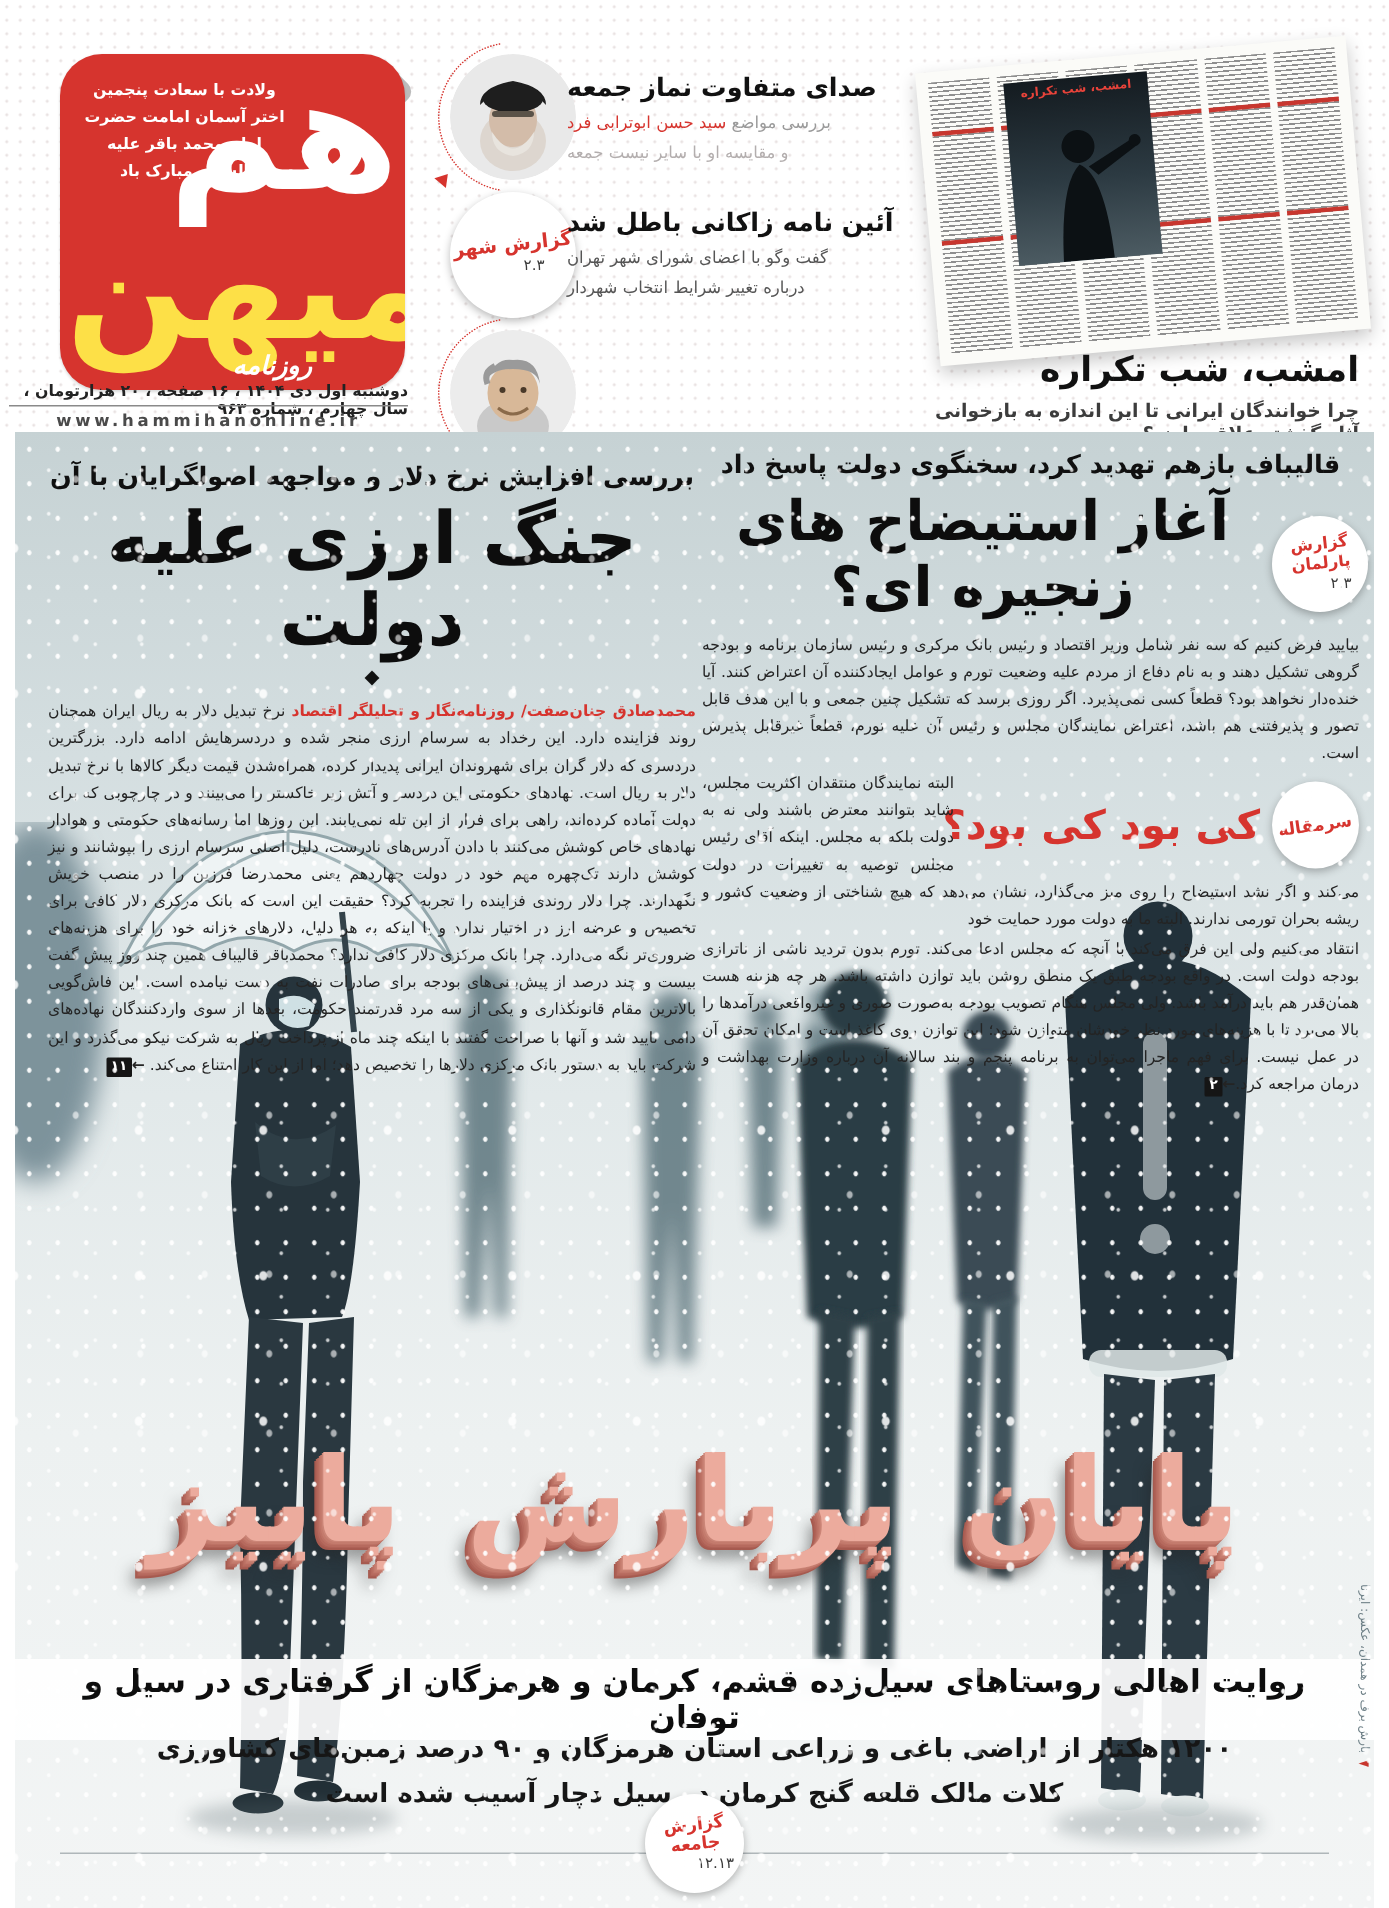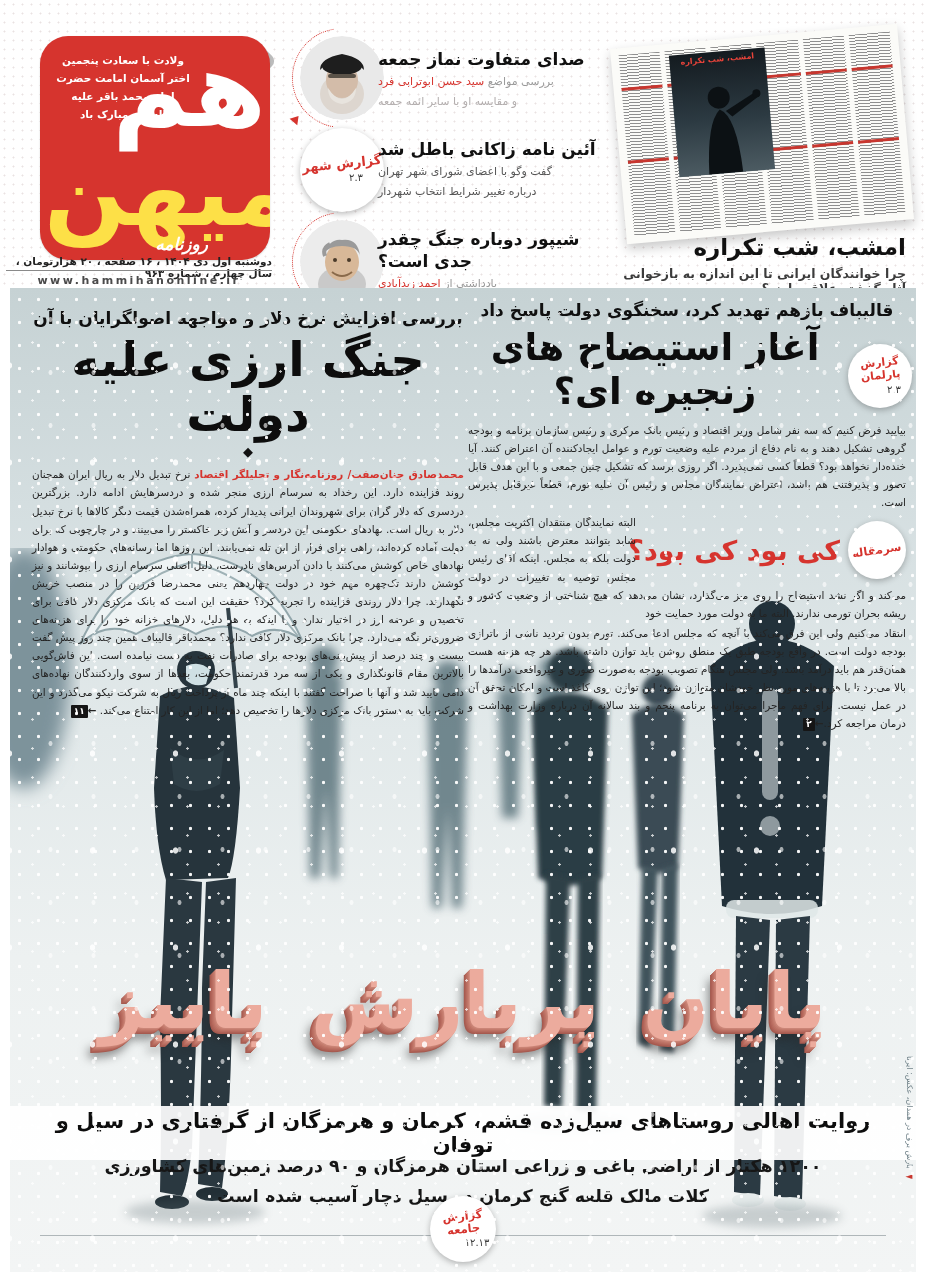--- a/index.html
+++ b/index.html
@@ -140,21 +140,21 @@
         <ellipse cx="42" cy="44" rx="16" ry="18" fill="#d3bca9"></ellipse>
         <path d="M20 34 Q42 10 64 34 Q64 22 42 18 Q20 22 20 34 Z" fill="#1e1e1e"></path>
         <ellipse cx="42" cy="30" rx="20" ry="9" fill="#1e1e1e"></ellipse>
         <path d="M28 52 Q42 74 56 52 Q56 66 42 68 Q28 66 28 52 Z" fill="#e8e4de"></path>
         <rect x="28" y="38" width="28" height="4" rx="2" fill="#5a5248"></rect>
       </svg>
     </div>
     <div class="ts-text" style="top:48px;">
       <p class="ts-head">صدای متفاوت نماز جمعه</p>
       <p class="ts-sub"><span>بررسی مواضع</span> <span class="red-name">سید حسن ابوترابی فرد</span><br>
-      <span class="ts-sub2">و مقایسه او با سایر ائمه جمعه</span></p>
+      <span class="ts-sub2">و مقایسه او با سایر نیست جمعه</span></p>
     </div>
 
     <div class="badge-circle ts-badge">
       <span class="badge-label">گزارش شهر</span>
       <span class="badge-pages">۲.۳</span>
     </div>
     <div class="ts-text" style="top:138px;">
       <p class="ts-head">آئین نامه زاکانی باطل شد</p>
       <p class="ts-sub ts-sub-dark"><span>گفت وگو با اعضای شورای شهر تهران</span><br>
       <span>درباره تغییر شرایط انتخاب شهردار</span></p>
@@ -166,25 +166,20 @@
       <svg viewBox="0 0 84 84">
         <circle cx="42" cy="42" r="42" fill="#ececec"></circle>
         <ellipse cx="42" cy="64" rx="24" ry="18" fill="#c9c9c9"></ellipse>
         <ellipse cx="42" cy="42" rx="17" ry="19" fill="#d8b898"></ellipse>
         <path d="M24 34 Q30 18 42 20 Q58 18 60 36 Q58 26 42 26 Q28 26 24 34 Z" fill="#9a9a9a"></path>
         <path d="M25 36 Q22 28 30 24" stroke="#9a9a9a" stroke-width="4" fill="none"></path>
         <path d="M32 52 Q42 60 52 52" stroke="#8a6a4a" stroke-width="2" fill="none"></path>
         <circle cx="35" cy="40" r="2" fill="#4a3a2a"></circle>
           <circle cx="49" cy="40" r="2" fill="#4a3a2a"></circle>
       </svg>
-    </div>
-    <div class="ts-text" style="top:228px;">
-      <p class="ts-head">شیپور دوباره جنگ چقدر جدی است؟</p>
-      <p class="ts-sub"><span>یادداشتی از</span> <span class="red-name">احمد زیدآبادی</span><br>
-      <span class="ts-sub2">درباره سند استراتژی امنیت ملی آمریکا و تاثیر آن بر ایران</span></p>
     </div>
 
     <div class="preview">
       <div class="pv-cols">
         <div class="pv-col"></div>
           <div class="pv-col"></div>
           <div class="pv-col"></div>
         <div class="pv-col"></div>
           <div class="pv-col"></div>
           <div class="pv-col"></div>

